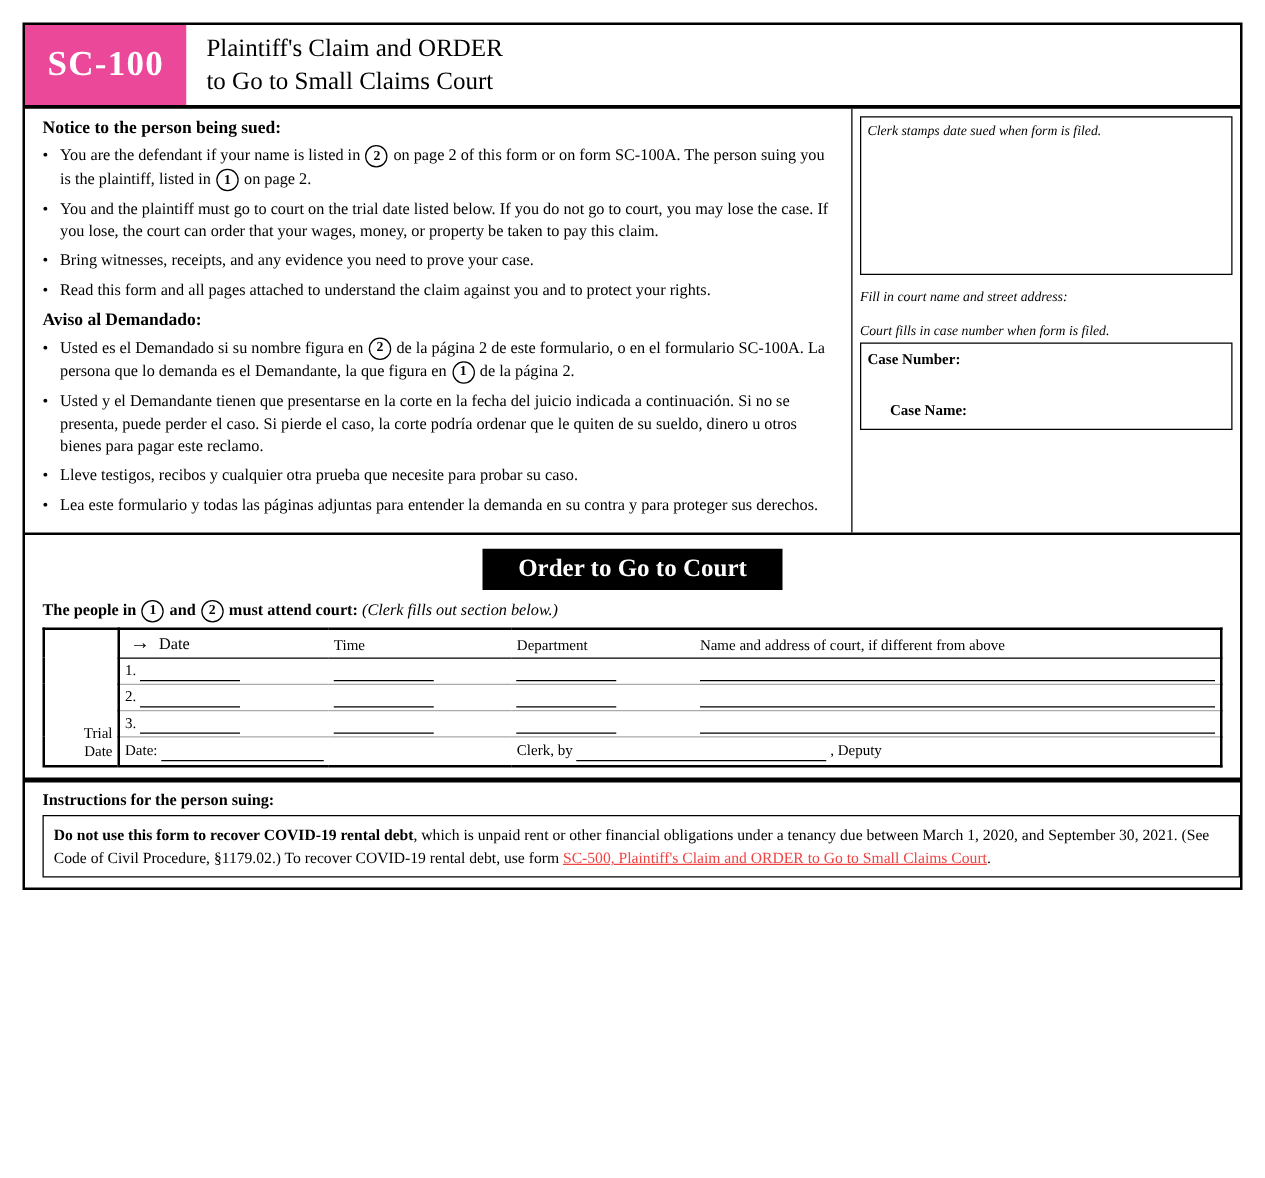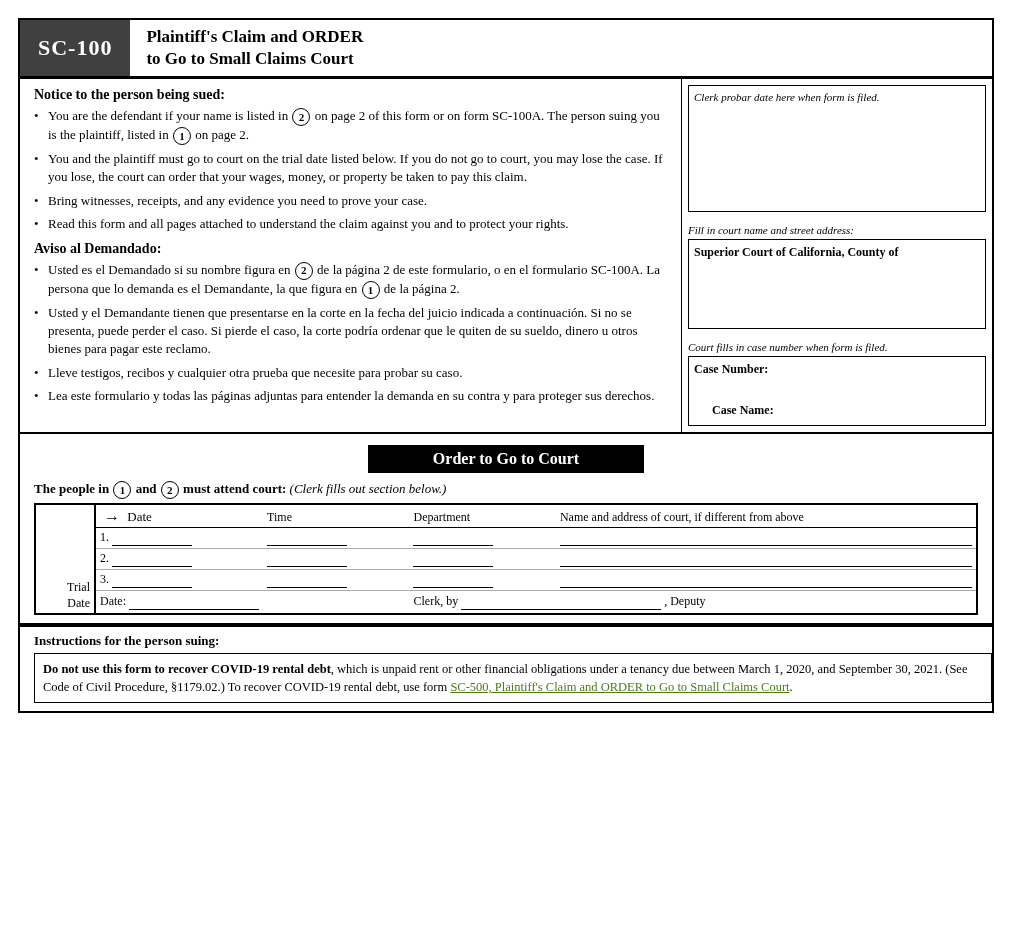--- a/index.html
+++ b/index.html
@@ -19,35 +19,35 @@
       flex-direction: column;
     }
 
     
     .header-row {
       display: flex;
       align-items: stretch;
       border-bottom: 3px solid #000;
     }
     .form-id-box {
-      background: #404040;
+      background: #ec4899;
       color: #fff;
-      font-size: 22px;
+      font-size: 28px;
       font-weight: bold;
       padding: 10px 18px;
       display: flex;
       align-items: center;
       justify-content: center;
       min-width: 110px;
       letter-spacing: 1px;
     }
     .header-title {
       padding: 6px 16px;
-      font-size: 17px;
-      font-weight: bold;
+      font-size: 20px;
+      font-weight: normal;
       line-height: 1.3;
       flex: 1;
       display: flex;
       align-items: flex-start;
     }
 
     
     .main-area {
       display: flex;
       flex: 1;
@@ -138,25 +138,25 @@
     }
     .case-name-label {
       font-weight: bold;
       margin-left: 18px;
     }
     .order-banner {
       background: #000;
       color: #fff;
       text-align: center;
       font-weight: bold;
-      font-size: 16px;
+      font-size: 20px;
       padding: 5px 0;
       margin: 6px auto;
       display: block;
-      width: 276px;
+      width: 240px;
     }
 
     .must-attend {
       padding: 0 14px 4px 14px;
       font-size: 13px;
     }
     .must-attend strong {
       font-weight: bold;
       text-align: center;
     }
@@ -235,21 +235,21 @@
     .instructions-box {
       border: 1px solid #000;
       padding: 6px 8px;
       font-size: 12.5px;
       line-height: 1.45;
     }
     .instructions-box strong {
       font-weight: bold;
     }
     .link-text {
-      color: #4d7c0f;
+      color: #ef4444;
       text-decoration: underline;
     }
 
     
     .section-divider {
       height: 2px;
       background: #000;
     }
   </style>
 </head>
@@ -301,27 +301,26 @@
         <li>
           Lea este formulario y todas las páginas adjuntas para entender la demanda en su contra y para proteger sus derechos.
         </li>
       </ul>
 
     </div>
 
     <div class="right-col">
 
       <div class="right-box" style="border:1px solid #000; margin:6px; padding:5px;">
-        <div class="right-box-label">Clerk probar date here when form is filed.</div>
+        <div class="right-box-label">Clerk stamps date sued when form is filed.</div>
         <div style="min-height:100px;"></div>
       </div>
 
       <div style="margin: 6px; padding:0;">
         <div class="right-box-label">Fill in court name and street address:</div>
-        <div class="right-box-inner court-name" style="min-height:90px;">Superior Court of California, County of</div>
       </div>
 
       <div style="margin: 6px; padding:0;">
         <div class="right-box-label">Court fills in case number when form is filed.</div>
         <div class="right-box-inner case-box">
           <div class="case-number-label">Case Number:</div>
           <div style="min-height: 18px;"></div>
           <div class="case-name-label">Case Name:</div>
         </div>
       </div>

